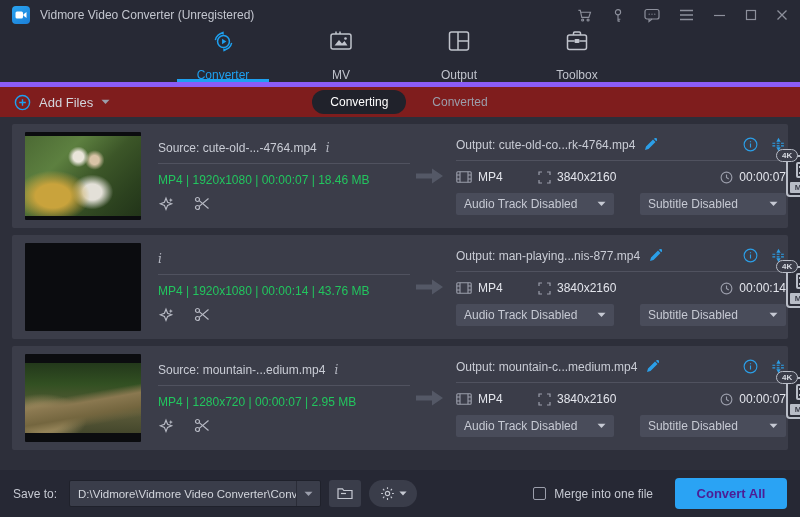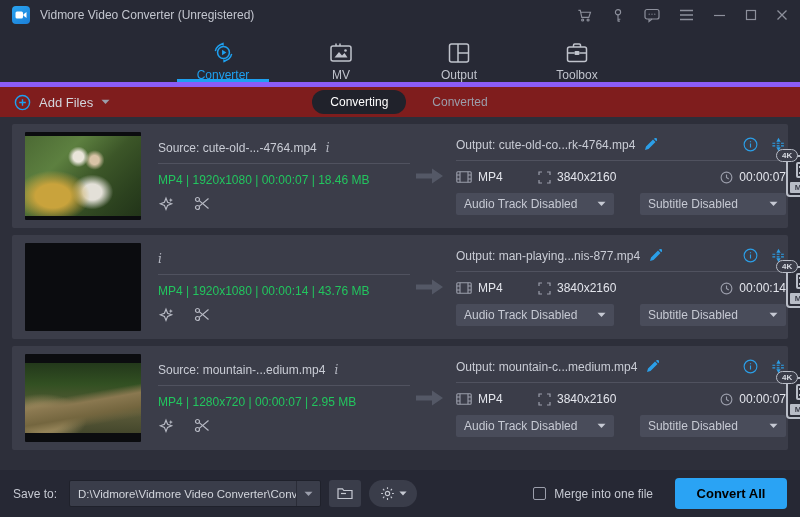--- a/index.html
+++ b/index.html
@@ -9,21 +9,21 @@
 
   
   .titlebar { height:30px; background:#272935; display:flex; align-items:center; padding:0 12px; flex:0 0 auto; }
   .app-icon { width:18px; height:18px; border-radius:4px; background:linear-gradient(145deg,#2aa4f0,#1b7fd8); display:flex; align-items:center; justify-content:center; margin-right:10px; }
   .title-text { color:#c3c6cf; font-size:12px; }
   .tb-icons { margin-left:auto; display:flex; align-items:center; gap:19px; color:#8d909c; }
   .tb-icons .icn { display:flex; cursor:pointer; }
 
   
   .nav { height:52px; background:#272935; display:flex; justify-content:center; align-items:stretch; gap:26px; flex:0 0 auto; }
-  .nav-tab { width:92px; display:flex; flex-direction:column; align-items:center; justify-content:flex-end; gap:4px; color:#c0c3cc; cursor:pointer; position:relative; }
+  .nav-tab { width:92px; display:flex; flex-direction:column; align-items:center; justify-content:space-between; gap:4px; color:#c0c3cc; cursor:pointer; position:relative; }
   .nav-tab .ntlabel { font-size:12px; }
   .nav-tab.active { color:#1ea0f0; }
   .nav-tab.active::after { content:""; position:absolute; left:0; right:0; bottom:0; height:3px; background:#1ea0f0; }
 
   
   .toolbar { height:35px; background:#7f1d1d; display:flex; align-items:center; padding:0 14px; position:relative; flex:0 0 auto; border-top:5px solid #8b5cf6; }
   .addfiles { display:flex; align-items:center; gap:8px; cursor:pointer; color:#d3d6dd; font-size:13px; }
   .center-tabs { position:absolute; left:0; right:0; display:flex; justify-content:center; align-items:center; gap:26px; pointer-events:none; }
   .center-tabs > * { pointer-events:auto; }
   .pill { background:#20222b; color:#ffffff; border-radius:14px; padding:5px 18px; font-size:12px; cursor:pointer; }
@@ -95,21 +95,21 @@
   .saveto-lbl { color:#c6c9d2; margin-right:4px; }
   .path-box { width:252px; height:27px; background:#3a3d4a; border:1px solid #1f212b; border-radius:2px; display:flex; align-items:center; }
   .path-text { flex:1; padding:0 8px; color:#d2d5dc; white-space:nowrap; overflow:hidden; font-size:11.5px; }
   .path-caret { width:24px; align-self:stretch; display:flex; align-items:center; justify-content:center; color:#9b9eab; cursor:pointer; border-left:1px solid #2a2c37; }
   .sq-btn { width:32px; height:27px; background:#3a3d4a; border-radius:3px; display:flex; align-items:center; justify-content:center; color:#c6c9d2; cursor:pointer; }
   .gear-pill { width:48px; height:27px; background:#3a3d4a; border-radius:14px; display:flex; align-items:center; justify-content:center; gap:4px; color:#c6c9d2; cursor:pointer; }
   .spacer { flex:1; }
   .merge { display:flex; align-items:center; gap:8px; cursor:pointer; margin-right:14px; }
   .checkbox { width:13px; height:13px; border:1px solid #9b9eab; border-radius:2px; background:transparent; }
   .merge-lbl { color:#c6c9d2; }
-  .convert-btn { width:112px; height:31px; background:#2aa3f4; border:none; border-radius:4px; color:#000000; font-size:13px; font-weight:bold; cursor:pointer; font-family:"Liberation Sans", sans-serif; }
+  .convert-btn { width:112px; height:31px; background:#2aa3f4; border:none; border-radius:4px; color:#4c1d95; font-size:13px; font-weight:bold; cursor:pointer; font-family:"Liberation Sans", sans-serif; }
   svg { display:block; }
 </style>
 </head>
 <body>
 
 <div class="window">
 
   <div class="titlebar">
     <div class="app-icon">
       <svg width="12" height="12" viewBox="0 0 12 12">

